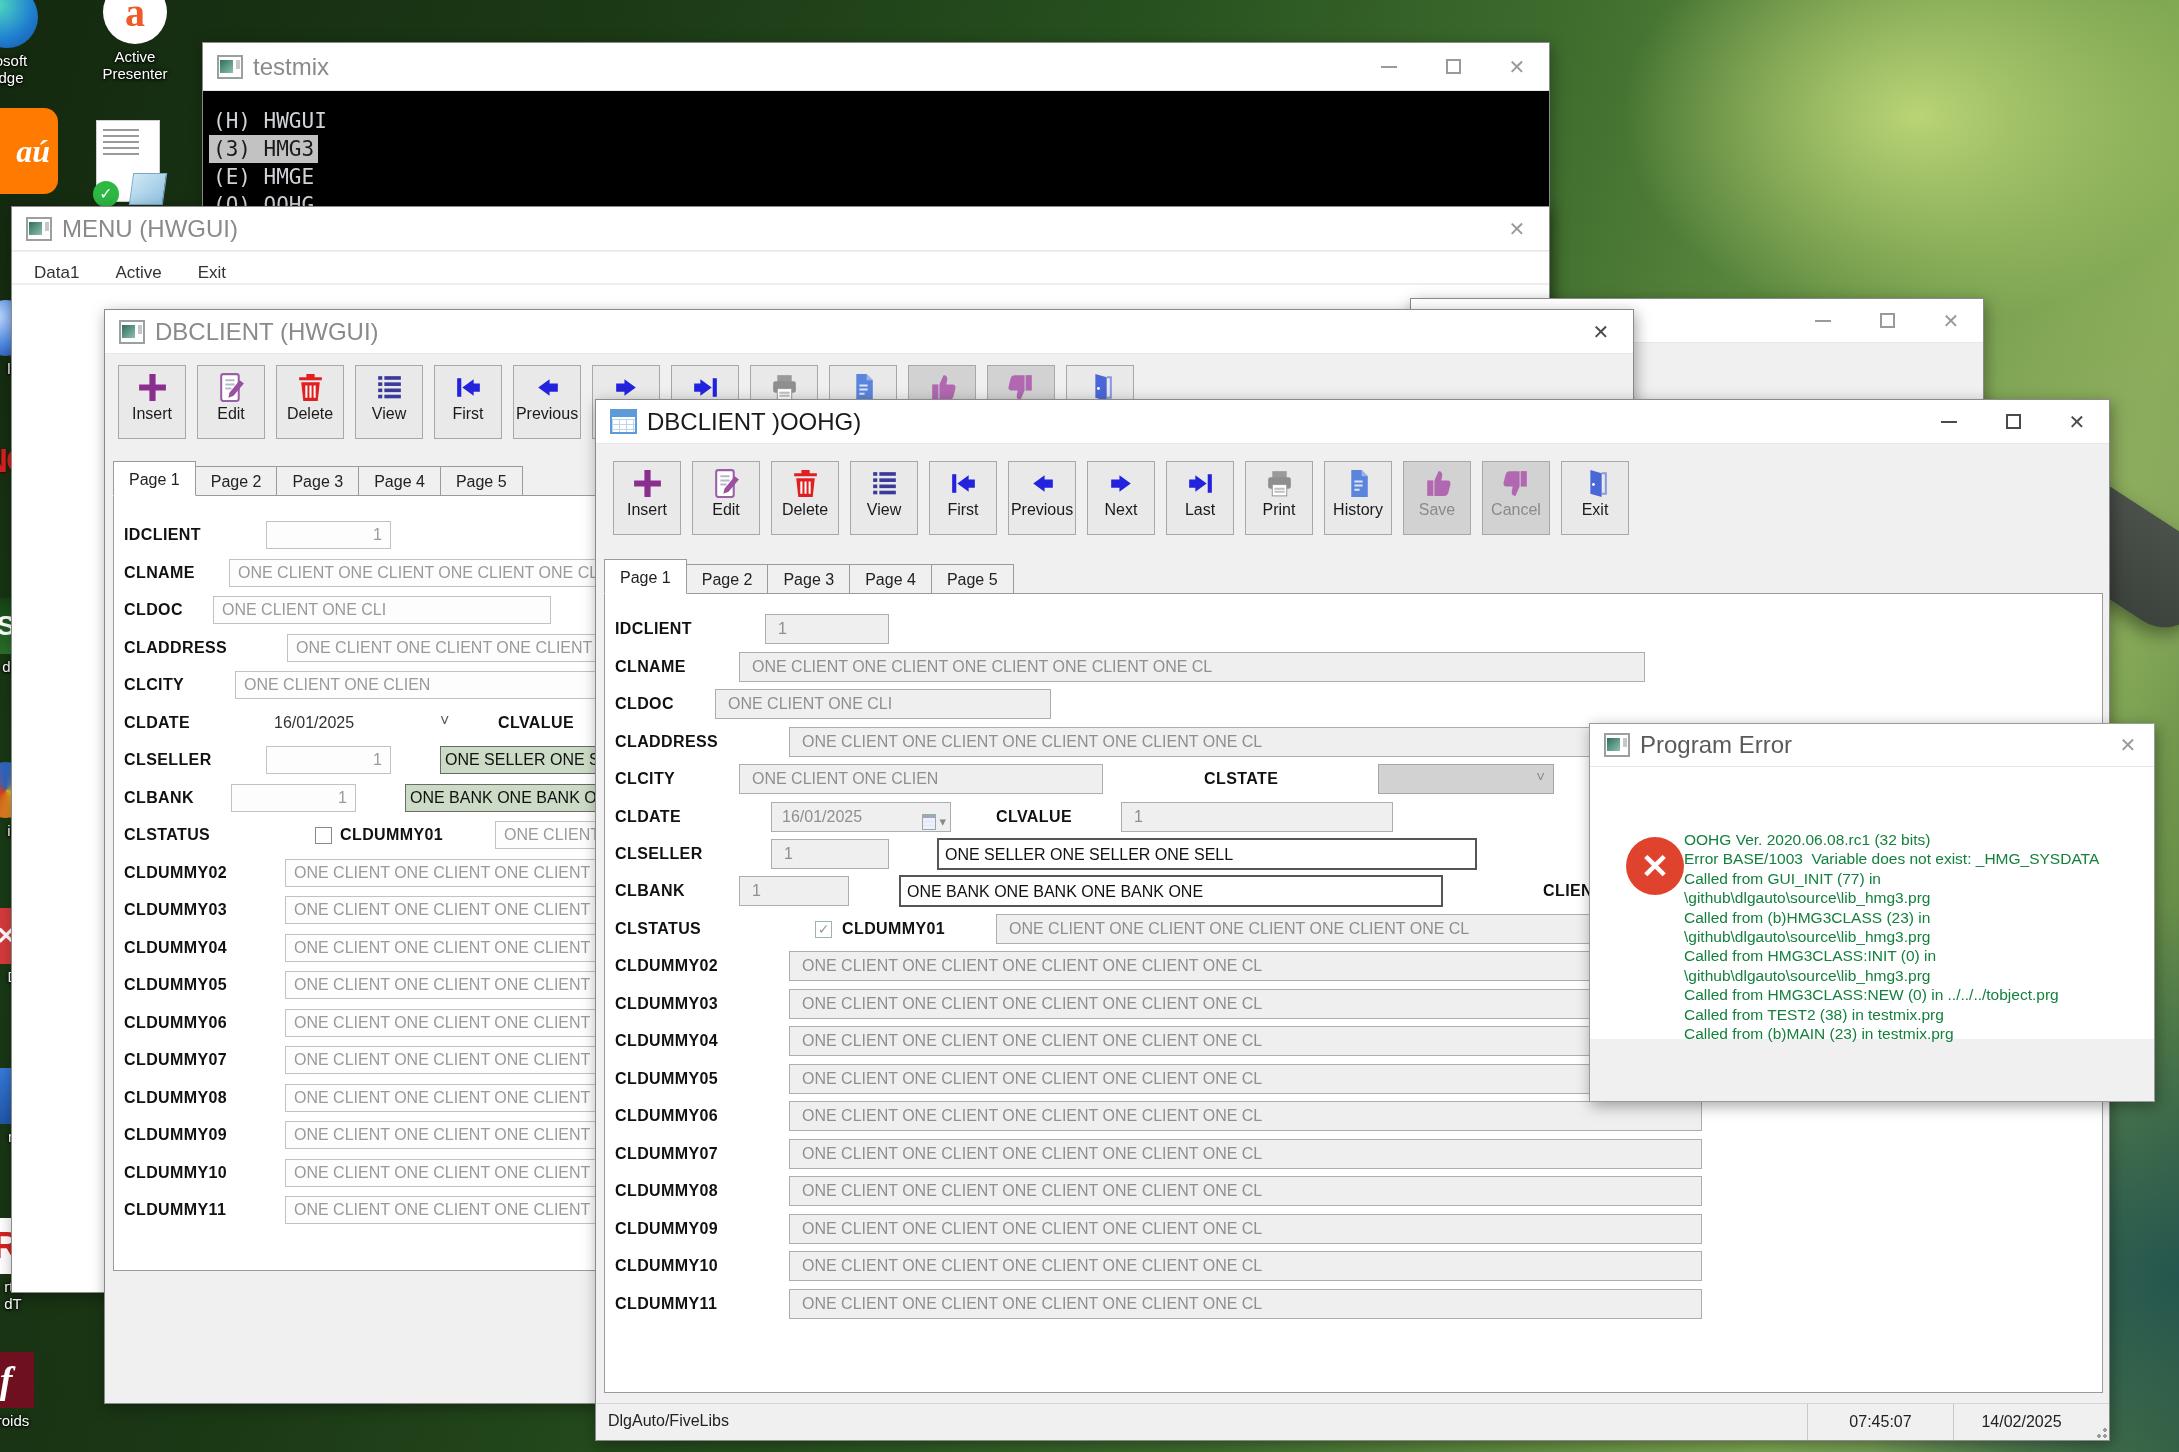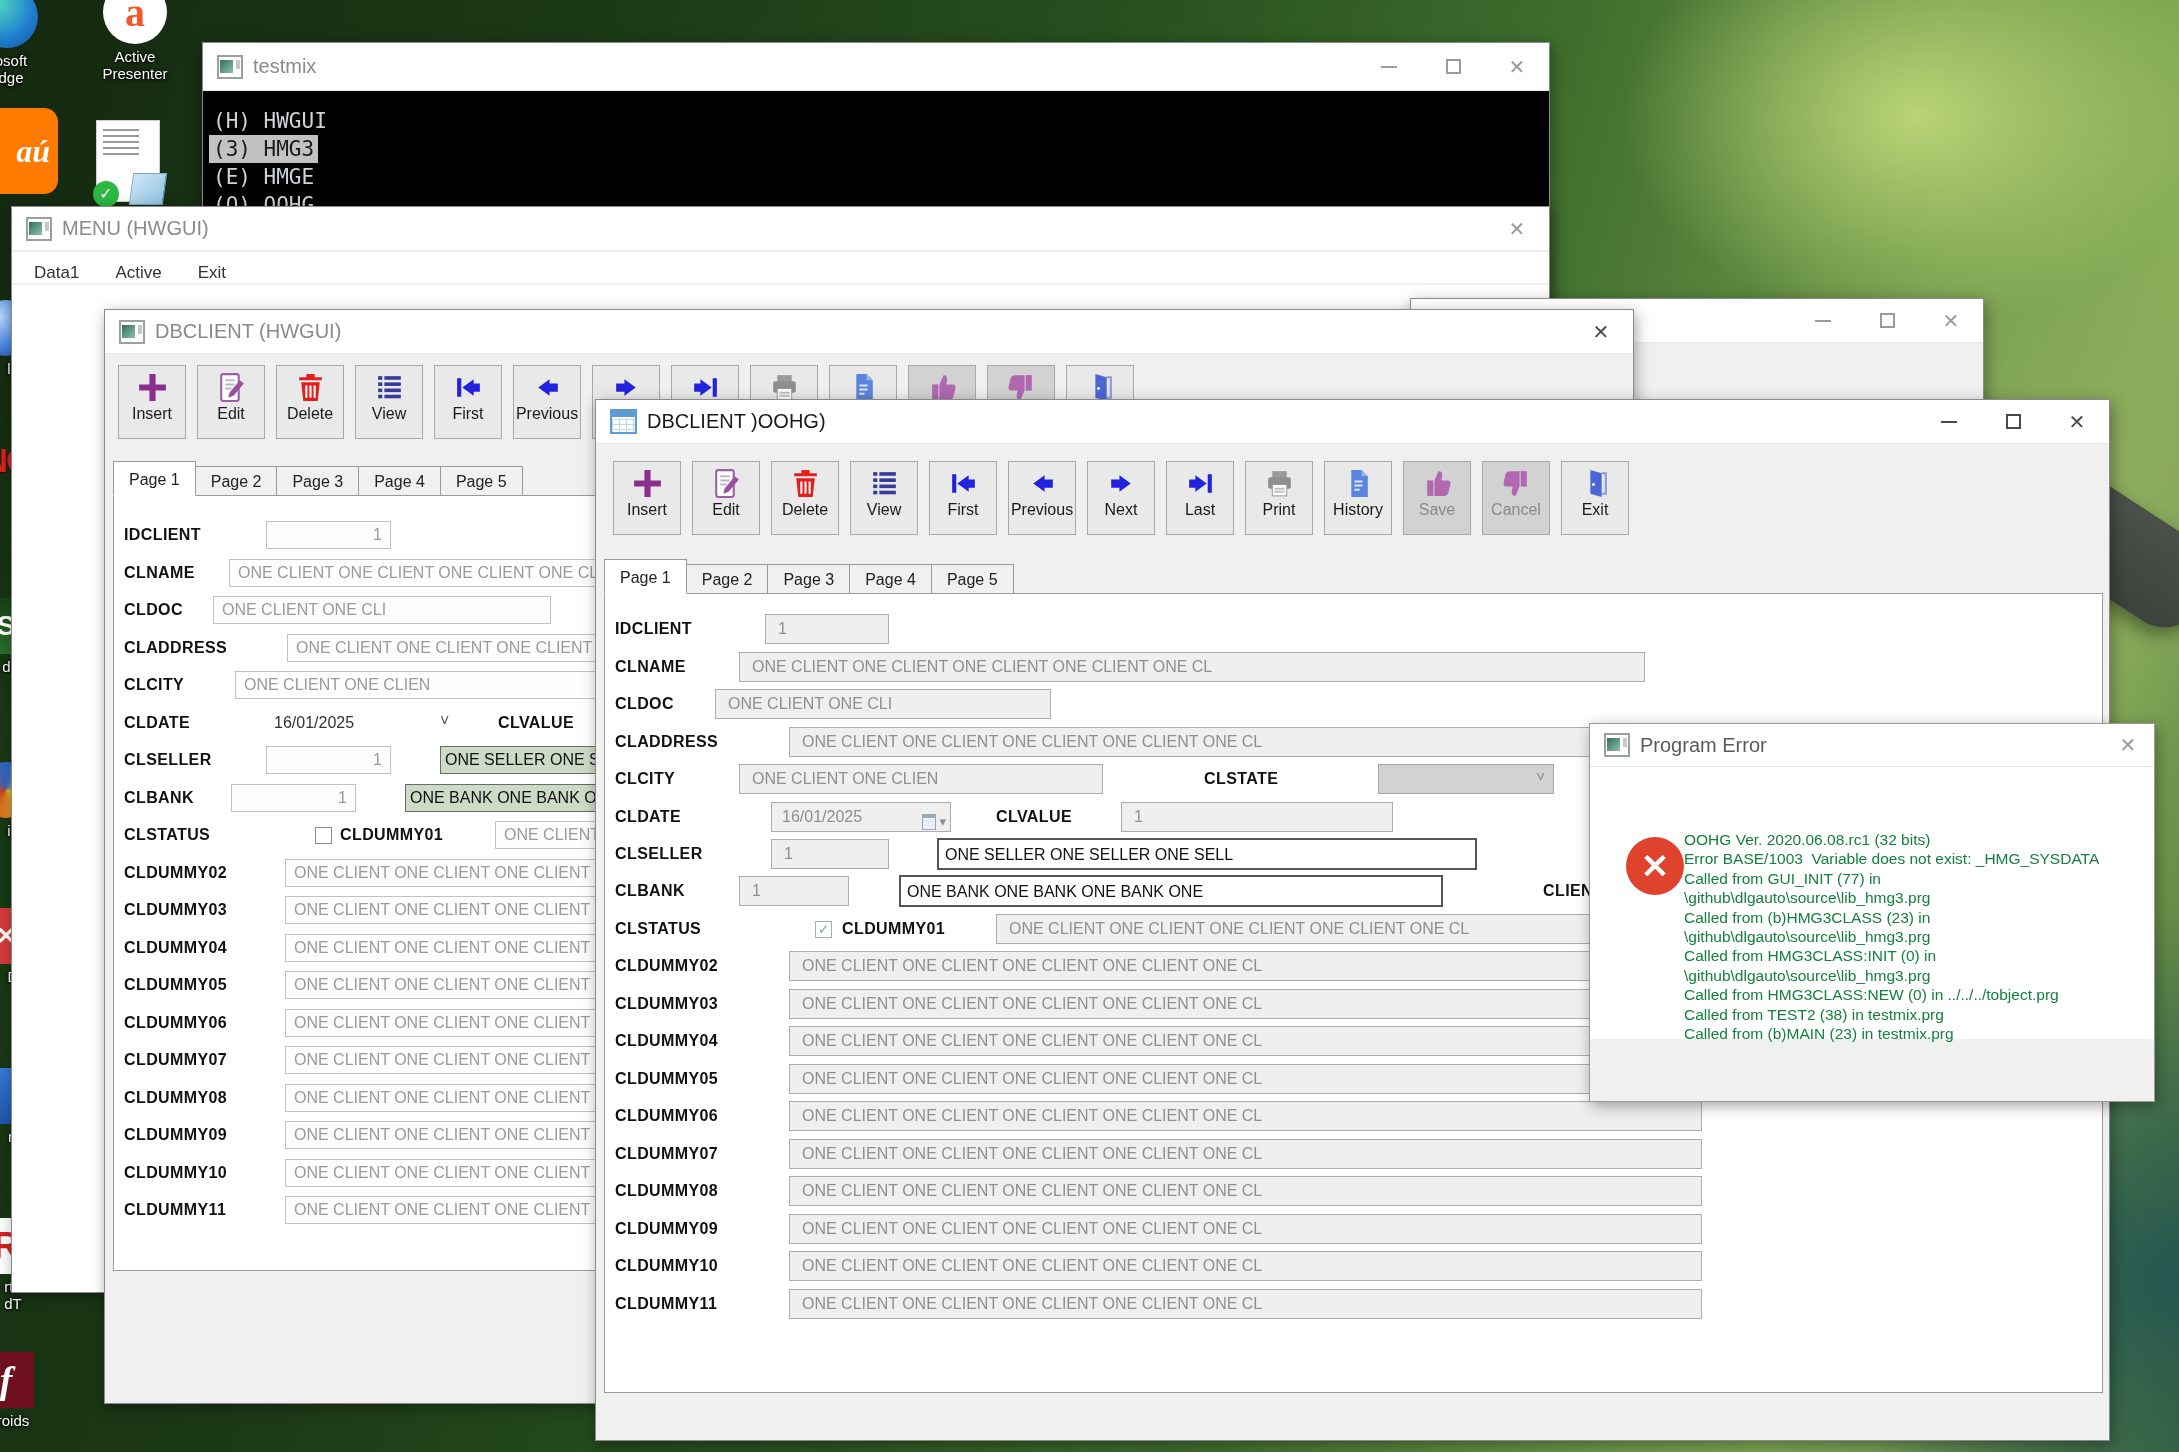--- a/index.html
+++ b/index.html
@@ -17,21 +17,21 @@
   
   .dicon { position:absolute; z-index:1; text-align:center; }
   .dtile { width:56px; height:56px; display:flex; align-items:center; justify-content:center; color:#fff; font-weight:bold; font-size:28px; }
   .dlabel { margin-top:4px; font-size:15px; color:#fff; text-shadow:0 1px 2px #000, 0 0 4px #000; white-space:pre-line; line-height:17px; }
   .round { border-radius:50%; }
   .r14 { border-radius:14px; }
 
   
   .win { position:absolute; background:#f0f0f0; border:1px solid #8a8a8a; box-shadow:2px 4px 14px rgba(0,0,0,.35); }
   .titlebar { position:relative; height:44px; background:#fff; display:flex; align-items:center; padding-left:14px; gap:10px; border-bottom:1px solid #e8e8e8; }
-  .title { font-size:20px; color:#8a8a8a; white-space:nowrap; }
+  .title { font-size:24px; color:#8a8a8a; white-space:nowrap; }
   .title.active { color:#1a1a1a; }
   .appicon { width:26px; height:24px; border:2px solid #9aa0a0; background:#fff; position:relative; flex:0 0 auto; }
   .appicon::before { content:''; position:absolute; left:1px; top:3px; width:13px; height:13px; background:linear-gradient(135deg,#2e6e5e,#8fc0ae); }
   .appicon::after { content:''; position:absolute; right:1px; top:3px; width:4px; height:9px; background:#c4c8c8; }
   .gridicon { width:27px; height:25px; border:2px solid #5c9bd6; background:#fff; position:relative; flex:0 0 auto; }
   .gridicon::before { content:''; position:absolute; left:0; top:0; right:0; height:6px; background:#5c9bd6; }
   .gridicon::after { content:''; position:absolute; left:0; top:8px; right:0; bottom:0;
       background:linear-gradient(#bcd6ee 1px, transparent 1px) 0 0/100% 5px, linear-gradient(90deg,#bcd6ee 1px, transparent 1px) 0 0/7px 100%; }
   .ctrls { position:absolute; right:0; top:0; height:100%; display:flex; }
   .ctrl { width:64px; height:100%; display:flex; align-items:center; justify-content:center; color:#4a4a4a; }
@@ -569,20 +569,26 @@
       <div class="row" style="top:657px">
           <span class="flabel">CLDUMMY10</span>
           <div class="ofield" style="left:184px;width:913px">ONE CLIENT ONE CLIENT ONE CLIENT ONE CLIENT ONE CL</div>
         </div>
       <div class="row" style="top:695px">
           <span class="flabel">CLDUMMY11</span>
           <div class="ofield" style="left:184px;width:913px">ONE CLIENT ONE CLIENT ONE CLIENT ONE CLIENT ONE CL</div>
         </div>
     </div>
 
+    <div class="statusbar">
+      <span class="sb-left">DlgAuto/FiveLibs</span>
+      <span class="sb-cell" style="left:1211px;width:146px">07:45:07</span>
+      <span class="sb-cell" style="left:1357px;width:136px">14/02/2025</span>
+      <span class="grip"></span>
+    </div>
   </div>
 
   <div class="win" style="left:1589px;top:723px;width:566px;height:379px;z-index:7;border-color:#9a9a9a">
     <div class="titlebar" style="height:43px">
       <span class="appicon"></span>
       <span class="title" style="color:#5a5a5a">Program Error</span>
       <div class="ctrls">
         <div class="ctrl pale x" style="width:52px">✕</div>
       </div>
     </div>

